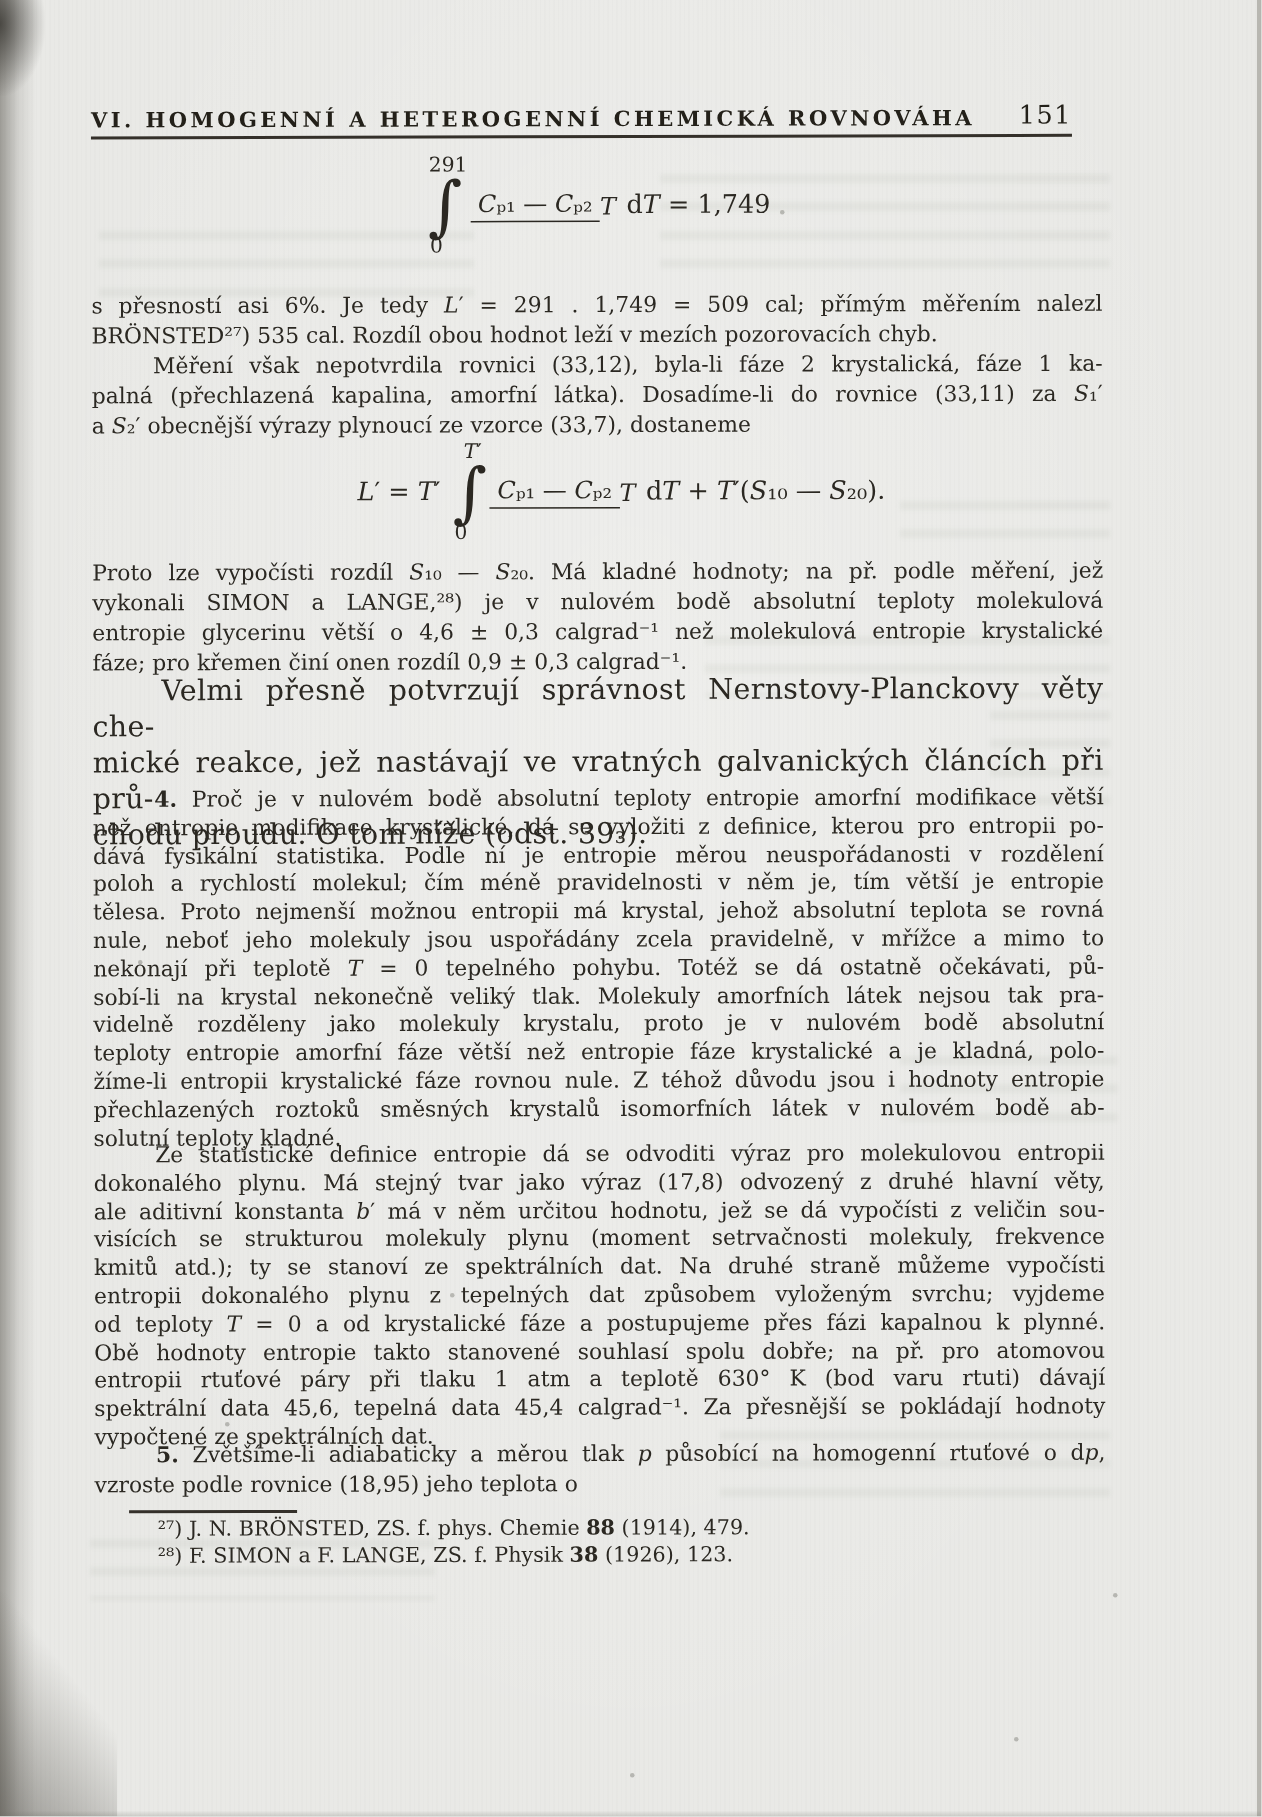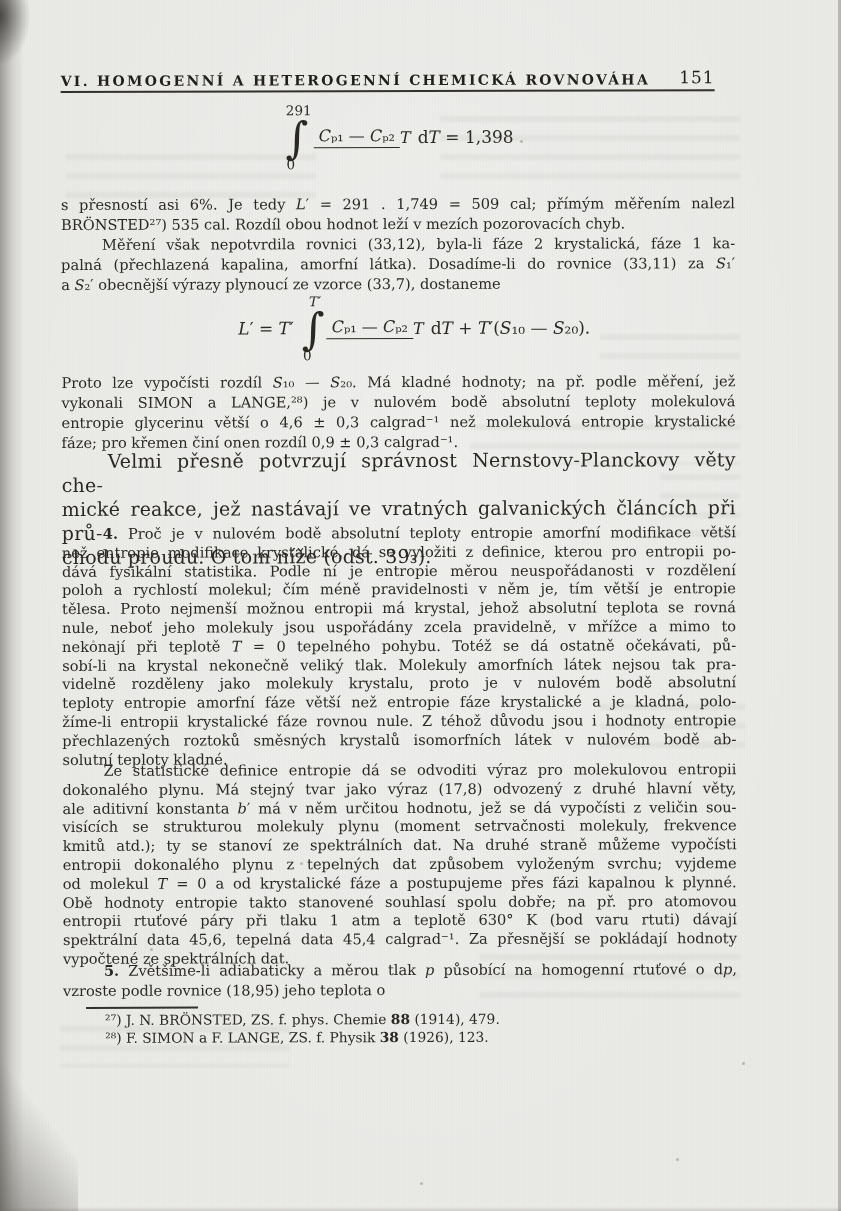--- a/index.html
+++ b/index.html
@@ -92,21 +92,21 @@
       <div class="formula">
         <span class="int-col">
           <span class="lim up"><span>291</span></span>
           <span class="int-glyph">∫</span>
           <span class="lim lo"><span>0</span></span>
         </span>
         <span class="frac">
           <span class="num"><span class="i">C</span><span>ₚ₁ — </span><span class="i">C</span><span>ₚ₂</span></span>
           <span class="den"><span class="i">T</span></span>
         </span>
-        <span class="eq-suffix"><span>d</span><span class="i">T</span><span> = 1,398</span></span>
+        <span class="eq-suffix"><span>d</span><span class="i">T</span><span> = 1,749</span></span>
       </div>
     </div>
 
     <div class="para body-p" style="top:194px">
         <div class="tl"><span>s přesností asi 6%. Je tedy </span><span class="i">L</span><span>′ = 291 . 1,749 = 509 cal; přímým měřením nalezl</span></div>
         <div class="tl last"><span>BRÖNSTED²⁷) 535 cal. Rozdíl obou hodnot leží v mezích pozorovacích chyb.</span></div>
       </div>
     <div class="para body-p indent" style="top:234px">
         <div class="tl"><span>Měření však nepotvrdila rovnici (33,12), byla-li fáze 2 krystalická, fáze 1 ka-</span></div>
         <div class="tl"><span>palná (přechlazená kapalina, amorfní látka). Dosadíme-li do rovnice (33,11) za </span><span class="i">S</span><span>₁′</span></div>
@@ -155,21 +155,21 @@
         <div class="tl"><span>přechlazených roztoků směsných krystalů isomorfních látek v nulovém bodě ab-</span></div>
         <div class="tl last"><span>solutní teploty kladné.</span></div>
       </div>
     <div class="para tight-p indent" style="top:761px">
         <div class="tl"><span>Ze statistické definice entropie dá se odvoditi výraz pro molekulovou entropii</span></div>
         <div class="tl"><span>dokonalého plynu. Má stejný tvar jako výraz (17,8) odvozený z druhé hlavní věty,</span></div>
         <div class="tl"><span>ale aditivní konstanta </span><span class="i">b</span><span>′ má v něm určitou hodnotu, jež se dá vypočísti z veličin sou-</span></div>
         <div class="tl"><span>visících se strukturou molekuly plynu (moment setrvačnosti molekuly, frekvence</span></div>
         <div class="tl"><span>kmitů atd.); ty se stanoví ze spektrálních dat. Na druhé straně můžeme vypočísti</span></div>
         <div class="tl"><span>entropii dokonalého plynu z tepelných dat způsobem vyloženým svrchu; vyjdeme</span></div>
-        <div class="tl"><span>od molekul </span><span class="i">T</span><span> = 0 a od krystalické fáze a postupujeme přes fázi kapalnou k plynné.</span></div>
+        <div class="tl"><span>od teploty </span><span class="i">T</span><span> = 0 a od krystalické fáze a postupujeme přes fázi kapalnou k plynné.</span></div>
         <div class="tl"><span>Obě hodnoty entropie takto stanovené souhlasí spolu dobře; na př. pro atomovou</span></div>
         <div class="tl"><span>entropii rtuťové páry při tlaku 1 atm a teplotě 630° K (bod varu rtuti) dávají</span></div>
         <div class="tl"><span>spektrální data 45,6, tepelná data 45,4 calgrad⁻¹. Za přesnější se pokládají hodnoty</span></div>
         <div class="tl last"><span>vypočtené ze spektrálních dat.</span></div>
       </div>
     <div class="para body-p indent" style="top:960px">
         <div class="tl"><span class="b">5.</span><span> Zvětšíme-li adiabaticky a měrou tlak </span><span class="i">p</span><span> působící na homogenní rtuťové o d</span><span class="i">p</span><span>,</span></div>
         <div class="tl last"><span>vzroste podle rovnice (18,95) jeho teplota o</span></div>
       </div>
 

